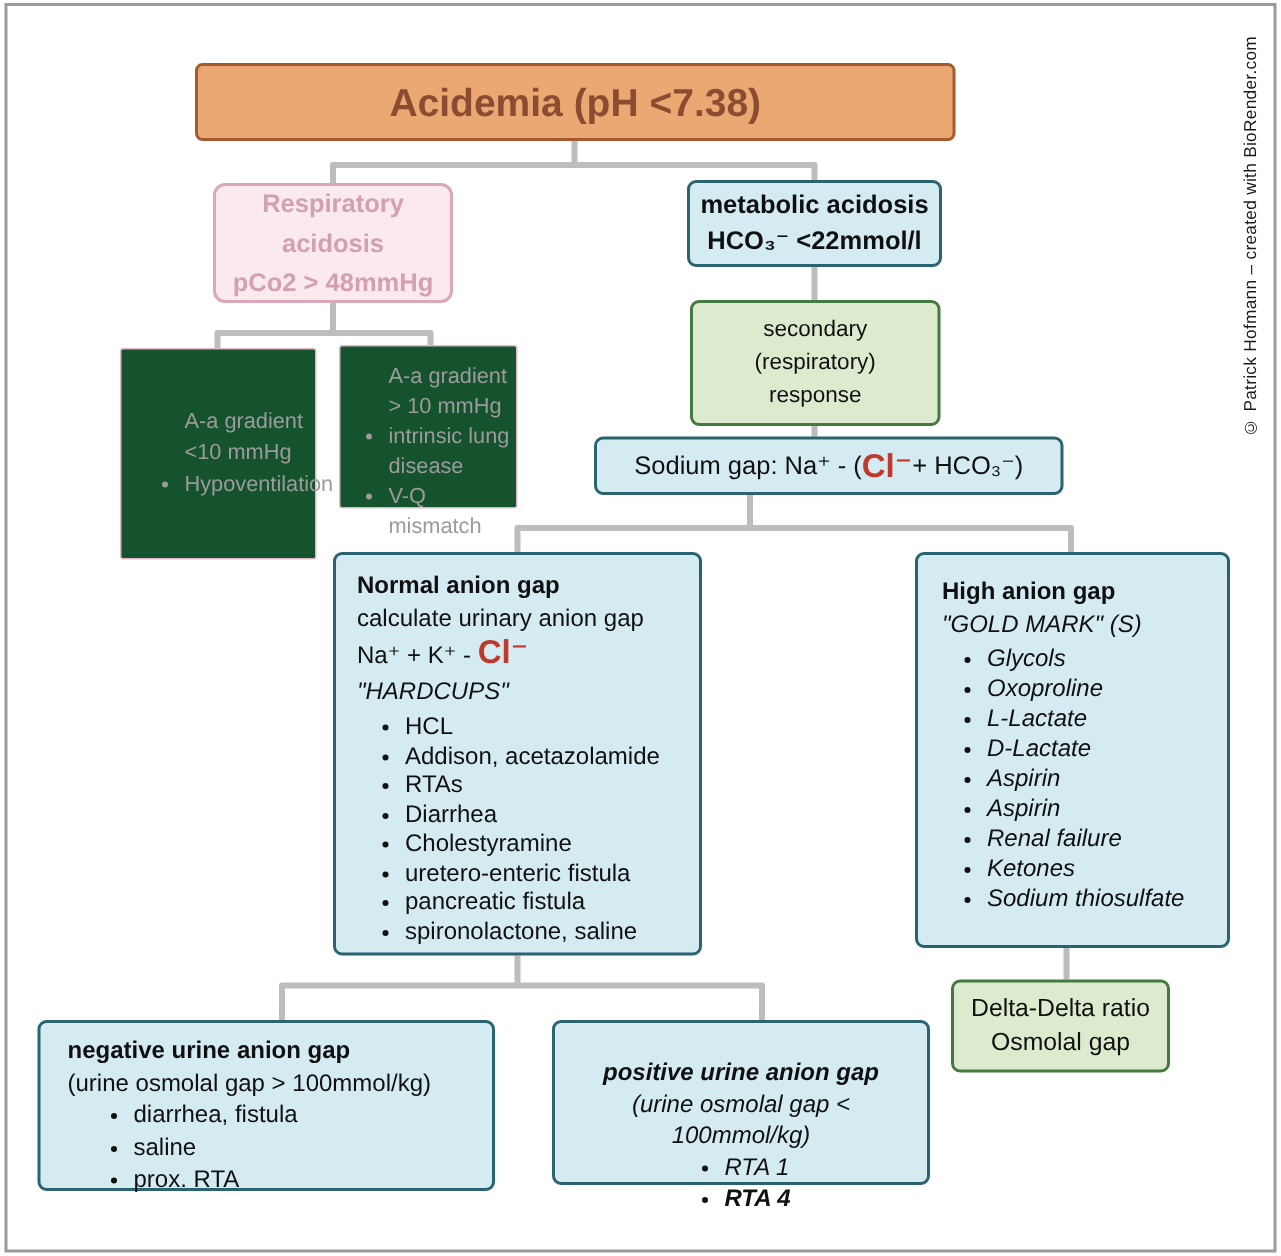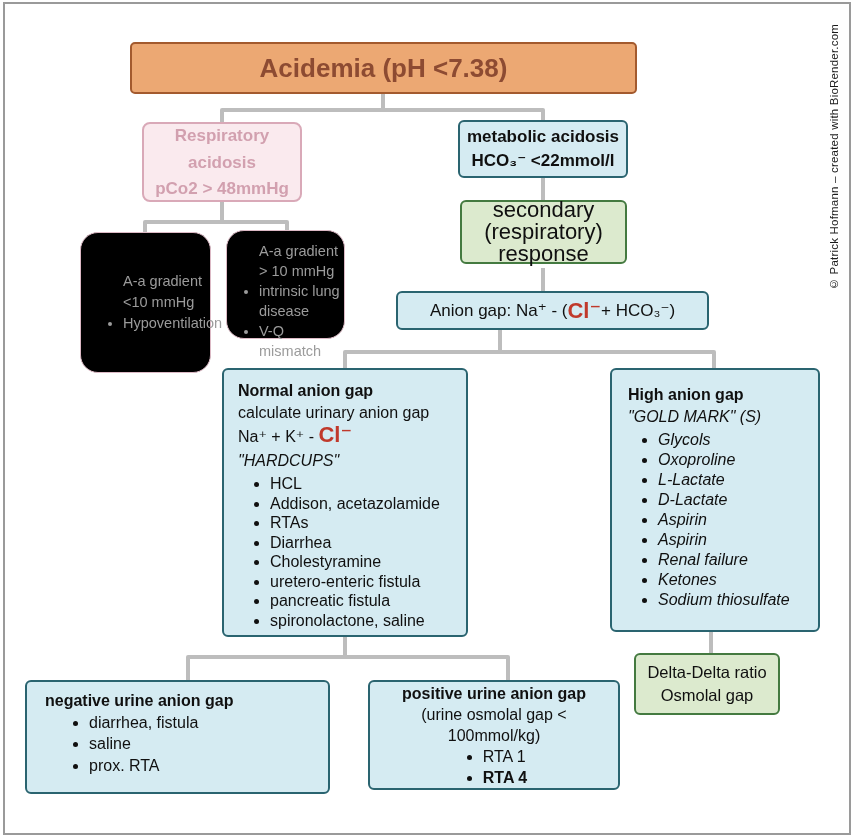--- a/index.html
+++ b/index.html
@@ -10,37 +10,37 @@
   .frame{position:absolute;left:3px;top:2px;right:3px;bottom:2px;border:2px solid var(--frame,#9a9a9a);pointer-events:none;}
   .connectors{position:absolute;left:0;top:0;}
   .connectors path{fill:none;stroke:var(--connector,#bdbdbd);stroke-width:4;stroke-linejoin:round;}
   .node{position:absolute;box-sizing:border-box;border-radius:6px;}
   .center{display:flex;flex-direction:column;align-items:center;justify-content:center;text-align:center;}
 
   .orange{background:var(--orange-fill,#ECA873);border:2px solid var(--orange-border,#A35A2E);color:var(--orange-text,#8D4B32);}
   .blue{background:var(--blue-fill,#D5EBF2);border:2px solid var(--blue-border,#2A6470);color:#101010;}
   .green{background:var(--green-fill,#DCEACE);border:2px solid var(--green-border,#447A40);color:#101010;}
   .pink-main{background:var(--pink-fill,#FAEAEE);border:2px solid var(--pink-border,#D9A9B8);color:var(--pink-text,#D2A0AF);}
-  .pink-sub{background:#000000;border:1.5px solid #DCB9C5;color:var(--gray-text,#9B9B9B);border-radius:18px;}
+  .pink-sub{background:#14532d;border:1.5px solid #DCB9C5;color:var(--gray-text,#9B9B9B);border-radius:2px;}
 
   .acidemia{left:130px;top:42px;width:507px;height:52px;font-size:26px;font-weight:bold;border-radius:5px;}
   .respiratory{left:142px;top:122px;width:160px;height:80px;font-size:17px;font-weight:bold;line-height:23px;border-radius:8px;justify-content:space-between;}
   .metabolic{left:458px;top:120px;width:170px;height:58px;font-size:17px;font-weight:bold;line-height:24px;}
-  .secondary{left:460px;top:200px;width:167px;height:64px;font-size:22px;line-height:22px;}
+  .secondary{left:460px;top:200px;width:167px;height:84px;font-size:15px;line-height:22px;}
   .anion{left:396px;top:291px;width:313px;height:39px;font-size:17px;flex-direction:row;}
   .aa-low{left:80px;top:232px;width:131px;height:141px;font-size:14.5px;line-height:21px;display:flex;flex-direction:column;justify-content:center;padding-left:16px;}
   .aa-high{left:226px;top:230px;width:119px;height:109px;font-size:14.5px;line-height:20px;padding:10px 4px 0 6px;}
   .pink-sub .hdr{padding-left:26px;}
   .pink-sub ul{margin:0;padding-left:26px;}
   .pink-sub li{padding-left:0;}
 
   .normal{left:222px;top:368px;width:246px;height:269px;font-size:16px;padding:10px 8px 0 14px;}
   .high{left:610px;top:368px;width:210px;height:264px;font-size:16px;padding:14px 6px 0 16px;}
   .negative{left:25px;top:680px;width:305px;height:114px;font-size:16px;line-height:21.5px;padding:8px 6px 0 18px;}
-  .positive{left:368px;top:680px;width:252px;height:110px;font-size:16px;line-height:21px;padding:1px 6px 0 6px;text-align:center;}
+  .positive{left:368px;top:680px;width:252px;height:110px;font-size:16px;line-height:21px;padding:23px 6px 0 6px;text-align:center;font-style:italic;}
   .delta{left:634px;top:653px;width:146px;height:62px;font-size:16.5px;line-height:23px;}
 
   .b{font-weight:bold;}
   .it{font-style:italic;}
   .lh22{line-height:22px;}
   .cl{color:var(--accent-red,#C0392B);font-weight:bold;font-size:22px;line-height:1;}
   .formula{line-height:26px;}
   .normal ul{margin:2px 0 0 0;padding-left:32px;line-height:19.5px;}
   .high ul{margin:2px 0 0 0;padding-left:30px;line-height:20px;}
   .high li{font-style:italic;}
@@ -104,21 +104,21 @@
     </ul>
   </div>
 
   <div class="node green center secondary">
     <div>secondary</div>
     <div>(respiratory)</div>
     <div>response</div>
   </div>
 
   <div class="node blue center anion">
-    <span>Anion gap: Na⁺ - (</span>
+    <span>Sodium gap: Na⁺ - (</span>
       <span class="cl">Cl⁻</span>
       <span> + HCO₃⁻)</span>
   </div>
 
   <div class="node blue normal">
     <div class="b lh22">Normal anion gap</div>
     <div class="lh22">calculate urinary anion gap</div>
     <div class="formula">
       <span>Na⁺ + K⁺ - </span><span class="cl">Cl⁻</span>
     </div>
@@ -146,20 +146,21 @@
       <li>Aspirin</li>
       <li>Aspirin</li>
       <li>Renal failure</li>
       <li>Ketones</li>
       <li>Sodium thiosulfate</li>
     </ul>
   </div>
 
   <div class="node blue negative">
     <div class="b">negative urine anion gap</div>
+    <div>(urine osmolal gap &gt; 100mmol/kg)</div>
     <ul>
       <li>diarrhea, fistula</li>
       <li>saline</li>
       <li>prox. RTA</li>
     </ul>
   </div>
 
   <div class="node blue positive">
     <div class="b">positive urine anion gap</div>
     <div>(urine osmolal gap &lt; 100mmol/kg)</div>

